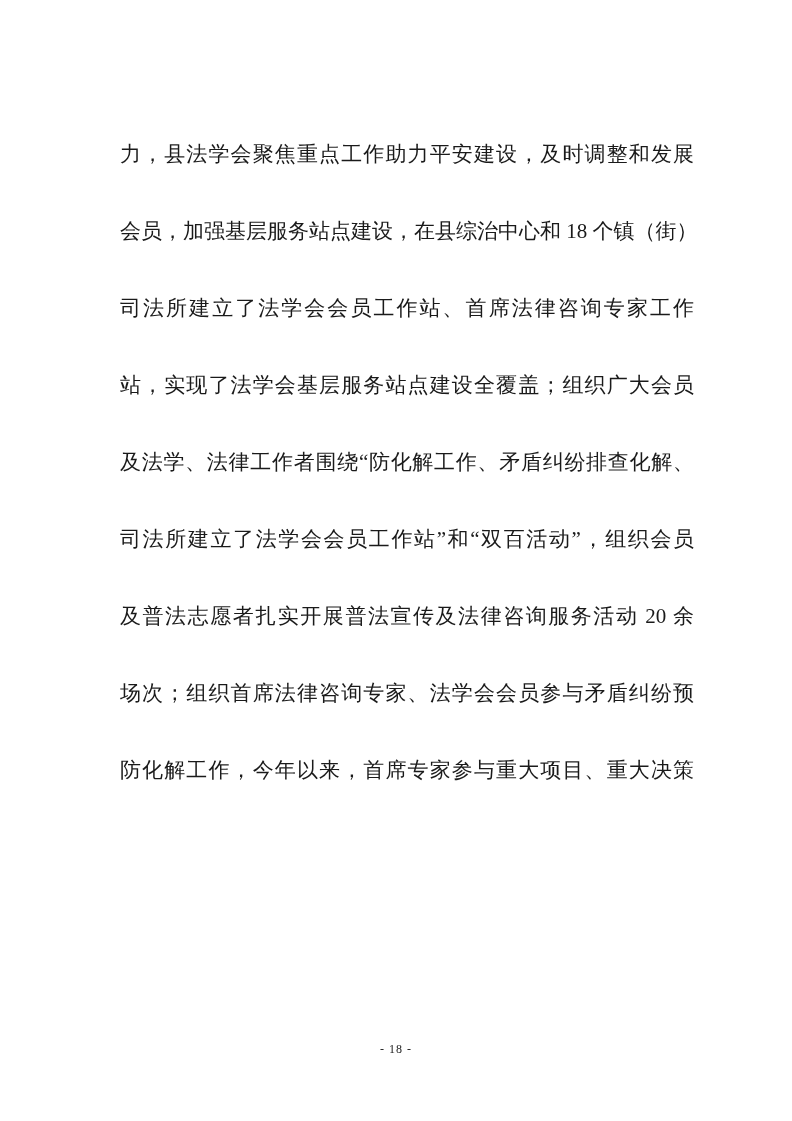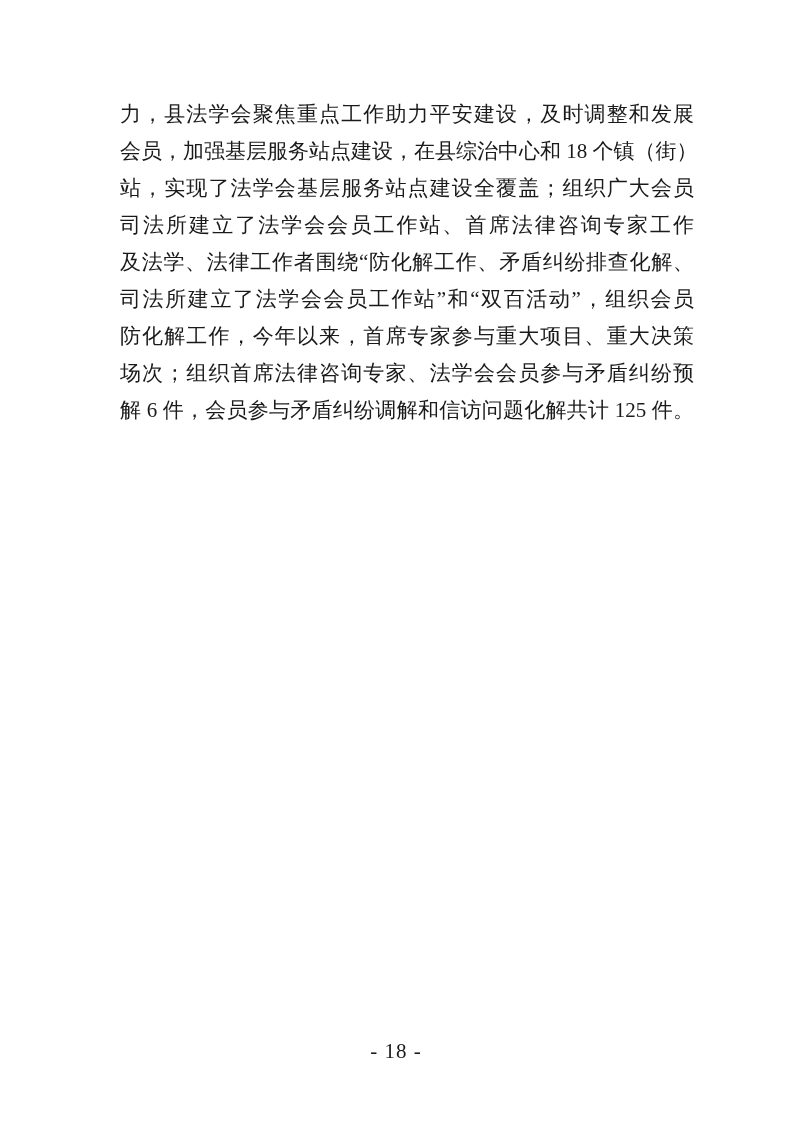--- a/index.html
+++ b/index.html
@@ -22,49 +22,50 @@
     width: 574px;
     color: #1a1a1a;
     font-size: 21px;
     line-height: 37px;
   }
   .para-line {
     text-align: justify;
     text-align-last: justify;
     height: 37px;
     white-space: nowrap;
+    margin-top: 40px;
   }
   .page-footer {
     position: absolute;
     left: 0;
     top: 1039px;
     width: 792px;
     text-align: center;
   }
   .page-number {
-    font-size: 21px;
+    font-size: 12px;
     color: #1a1a1a;
     letter-spacing: 1px;
     text-align: center;
   }
 </style>
 </head>
 <body>
 
 <div class="page">
 
   <div class="text-block">
     <div class="para-line">力，县法学会聚焦重点工作助力平安建设，及时调整和发展</div>
     <div class="para-line">会员，加强基层服务站点建设，在县综治中心和 18 个镇（街）</div>
+    <div class="para-line">司法所建立了法学会会员工作站、首席法律咨询专家工作</div>
     <div class="para-line">站，实现了法学会基层服务站点建设全覆盖；组织广大会员</div>
-    <div class="para-line">司法所建立了法学会会员工作站、首席法律咨询专家工作</div>
     <div class="para-line">及法学、法律工作者围绕“防化解工作、矛盾纠纷排查化解、</div>
     <div class="para-line">司法所建立了法学会会员工作站”和“双百活动”，组织会员</div>
+    <div class="para-line">及普法志愿者扎实开展普法宣传及法律咨询服务活动 20 余</div>
+    <div class="para-line">场次；组织首席法律咨询专家、法学会会员参与矛盾纠纷预</div>
     <div class="para-line">防化解工作，今年以来，首席专家参与重大项目、重大决策</div>
-    <div class="para-line">场次；组织首席法律咨询专家、法学会会员参与矛盾纠纷预</div>
-    <div class="para-line">解 6 件，会员参与矛盾纠纷调解和信访问题化解共计 125 件。</div>
   </div>
 
   <div class="page-footer">
     <span class="page-number">- 18 -</span>
   </div>
 
 </div>
 
 </body></html>

